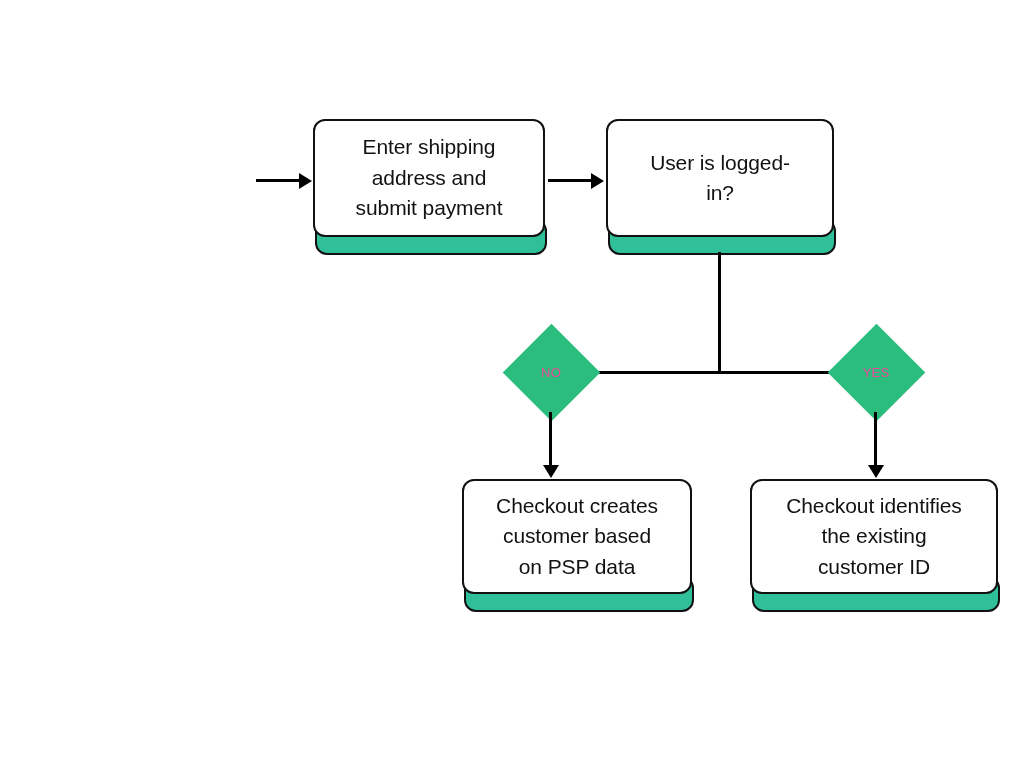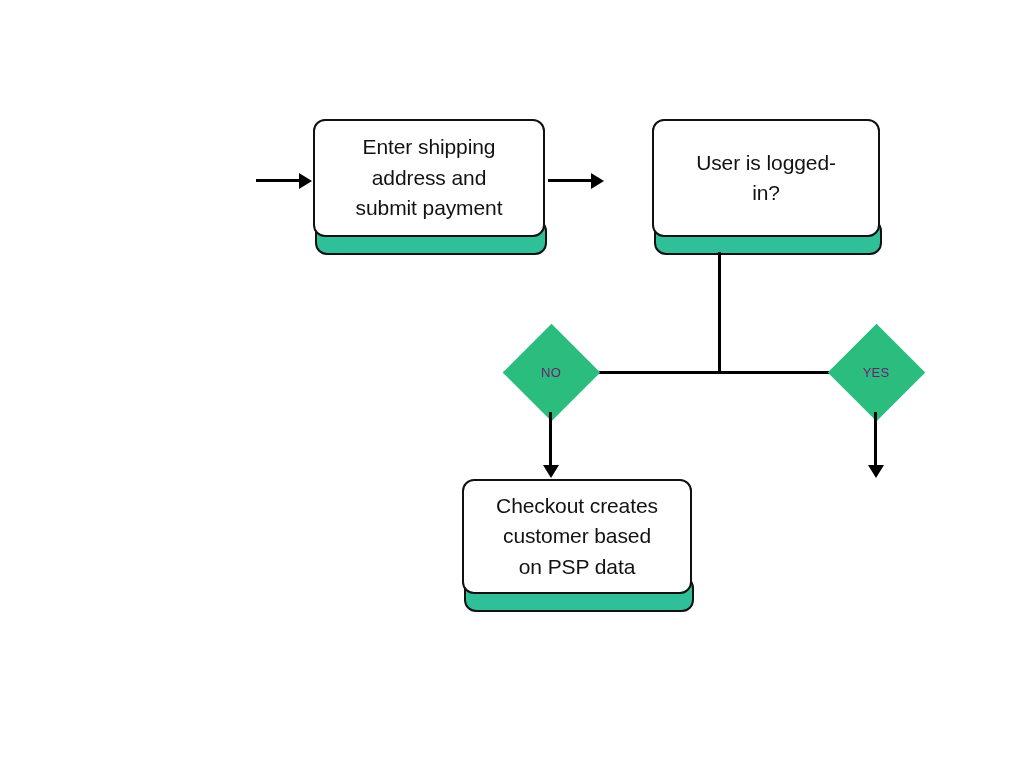--- a/index.html
+++ b/index.html
@@ -73,21 +73,21 @@
     top: 50%;
     width: 69px;
     height: 69px;
     margin-left: -34.5px;
     margin-top: -34.5px;
     background: #2bbd7e;
     transform: rotate(45deg);
   }
   .diamond .dlabel {
     position: relative;
-    color: #701a75;
+    color: #ec4899;
     font-size: 13px;
     letter-spacing: 0.2px;
   }
 
   
   .edge {
     position: absolute;
     background: #000000;
   }
   .edge.h { height: 3px; }
@@ -117,21 +117,21 @@
 
   <div class="node" style="left:313px; top:119px; width:232px; height:136px;border-radius:21px;">
     <div class="shadow-bar"></div>
     <div class="card">
       <span class="label">Enter shipping
 address and
 submit payment</span>
     </div>
   </div>
 
-  <div class="node" style="left:606px; top:119px; width:228px; height:136px;margin-left:46px;">
+  <div class="node" style="left:606px; top:119px; width:228px; height:136px;">
     <div class="shadow-bar"></div>
     <div class="card">
       <span class="label">User is logged-
 in?</span>
     </div>
   </div>
 
   <div class="edge h" style="left:256px; top:179px; width:45px;"></div>
   <div class="arrowhead right" style="left:299px; top:172.5px;"></div>
 
@@ -160,14 +160,22 @@
 
   <div class="node" style="left:434px; top:479px; width:230px; height:133px;margin-left:28px;">
     <div class="shadow-bar"></div>
     <div class="card">
       <span class="label">Checkout creates
 customer based
 on PSP data</span>
     </div>
   </div>
 
+  <div class="node" style="left:750px; top:479px; width:248px; height:133px;">
+    <div class="shadow-bar"></div>
+    <div class="card">
+      <span class="label">Checkout identifies
+the existing
+customer ID</span>
+    </div>
+  </div>
 
 </div>
 
 </body></html>

